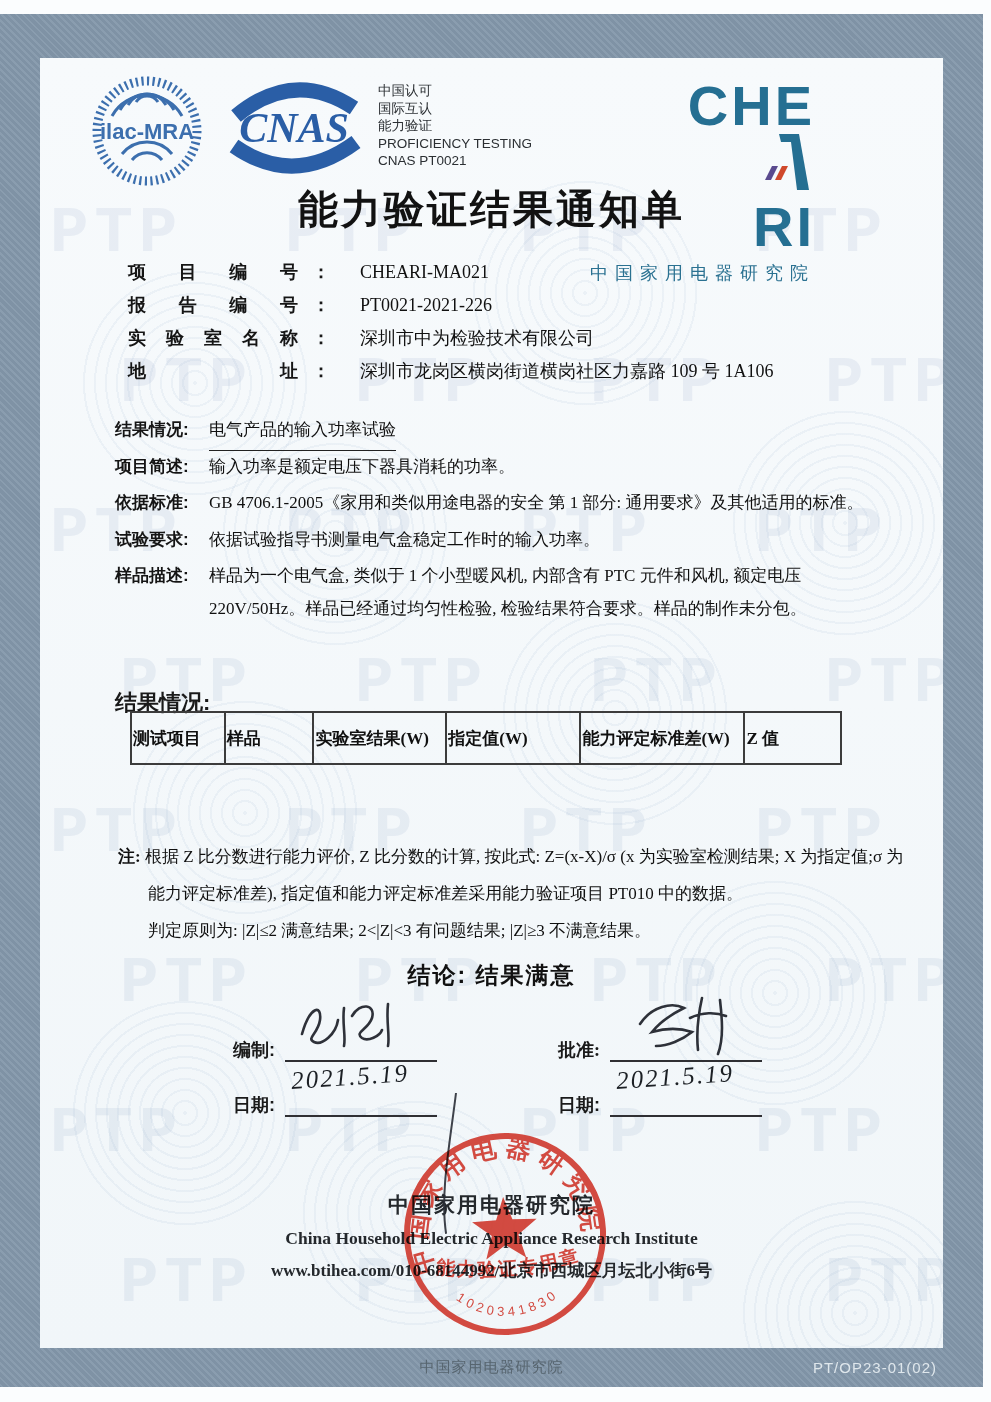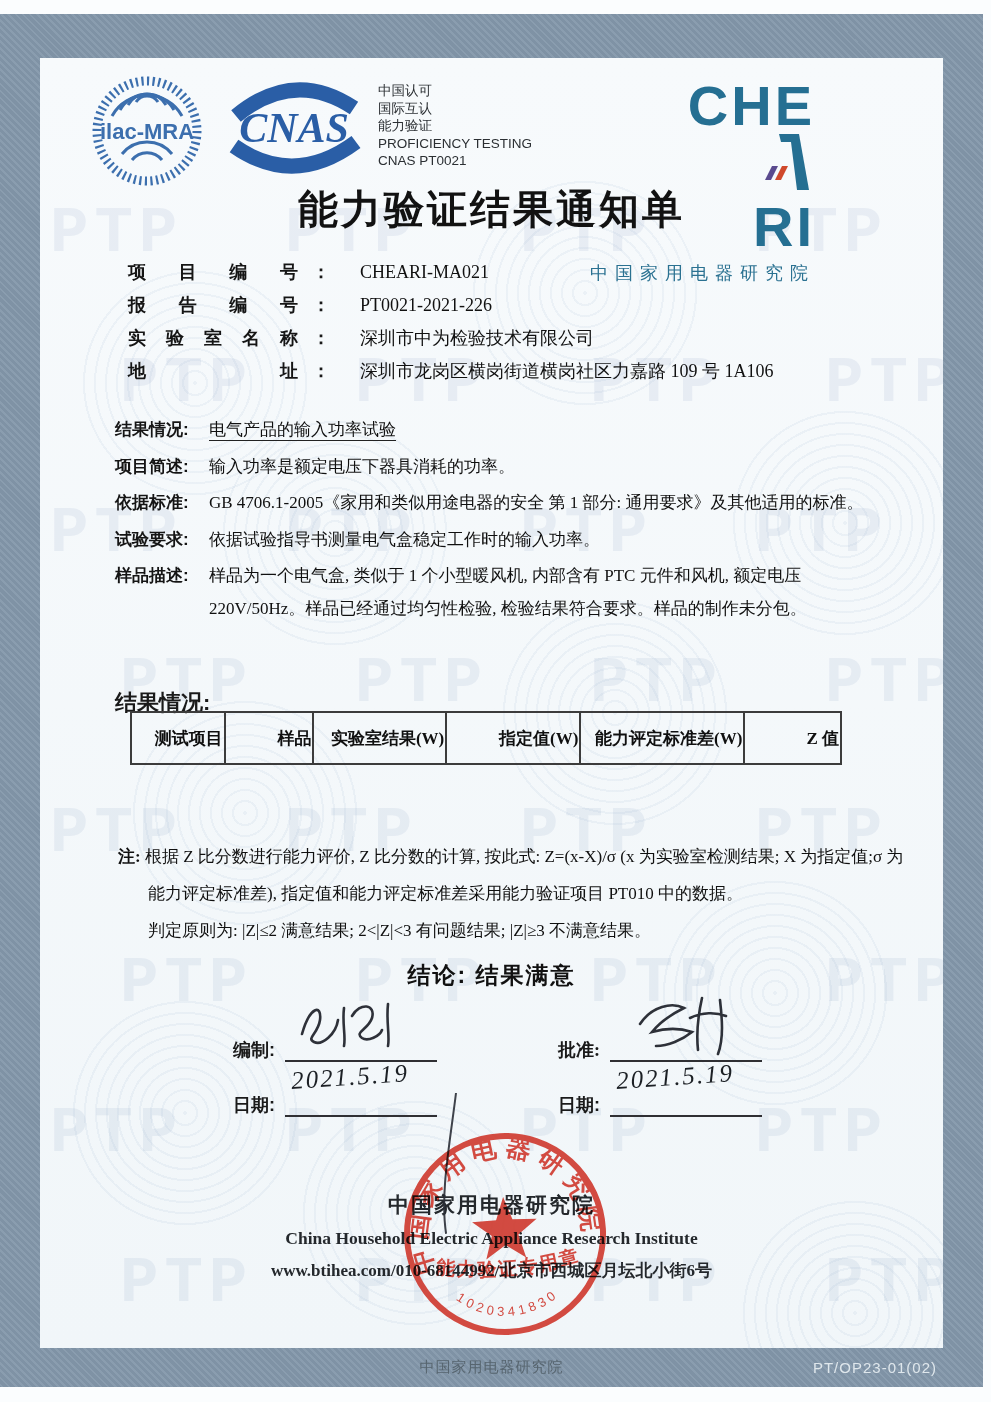--- a/index.html
+++ b/index.html
@@ -35,26 +35,26 @@
   .frow{display:flex;line-height:33px;font-size:18px;gap:8px;}
   .flabel{width:170px;font-weight:700;text-align:justify;text-align-last:justify;color:#151515;}
   .fcolon{font-weight:700;margin:0 22px 0 6px;}
   .fvalue{font-family:"Liberation Serif",serif;color:#111;}
 
   
   .details{position:absolute;left:75px;top:356px;width:780px;}
   .drow{display:flex;line-height:32.5px;margin-bottom:4px;font-size:17px;}
   .dlabel{flex:0 0 94px;font-weight:700;color:#151515;}
   .dvalue{flex:1;font-family:"Liberation Serif",serif;color:#101010;}
-  .u{border-bottom:1.5px solid #222;padding-bottom:1px;}
+  .u{border-bottom:1.5px solid #222;padding-bottom:11px;}
 
   .results-label{position:absolute;left:75px;top:630px;font-weight:700;font-size:22px;}
   .rtable{position:absolute;left:90px;top:653px;width:712px;border-collapse:collapse;
           font-family:"Liberation Serif",serif;font-size:17px;color:#101010;}
-  .rtable th,.rtable td{border:2px solid #3c3c3c;text-align:right;}
+  .rtable th,.rtable td{border:2px solid #3c3c3c;text-align:left;}
   .rtable th{height:48px;font-weight:700;}
   .rtable td{height:72px;}
 
   .note{position:absolute;left:78px;top:780px;width:758px;font-family:"Liberation Serif",serif;
         font-size:17px;line-height:37px;color:#101010;padding-left:30px;}
   .note .hang{text-indent:-30px;margin:0;}
   .note .rule{margin:0;}
   .note-prefix{font-weight:700;}
 
   .conclusion{position:absolute;left:0;top:902px;width:100%;text-align:center;font-size:23px;

